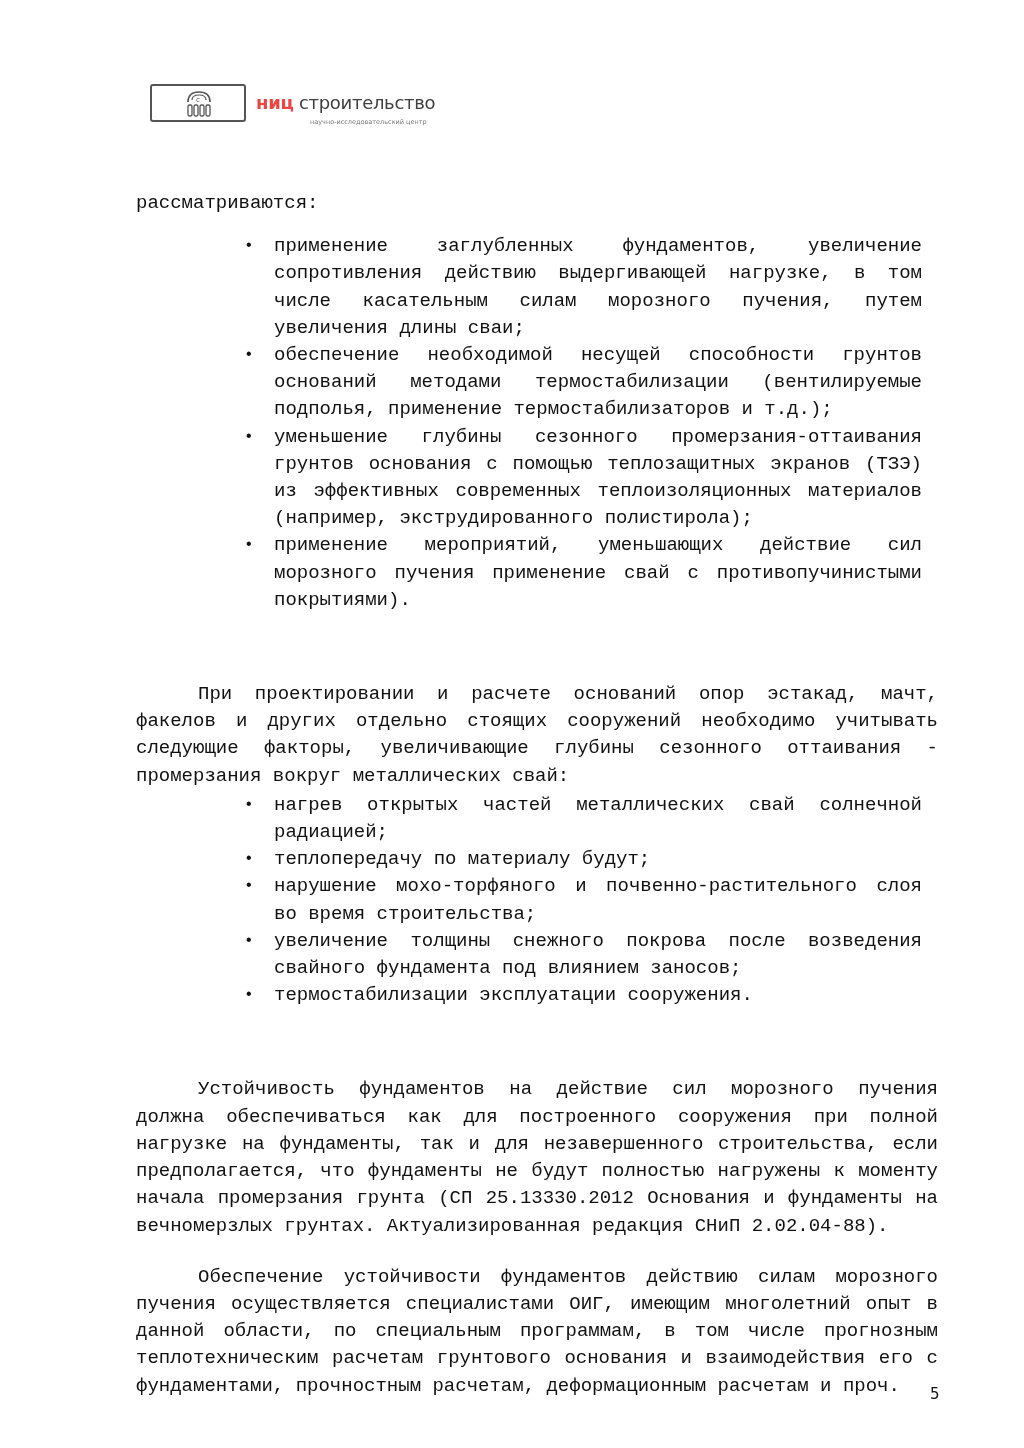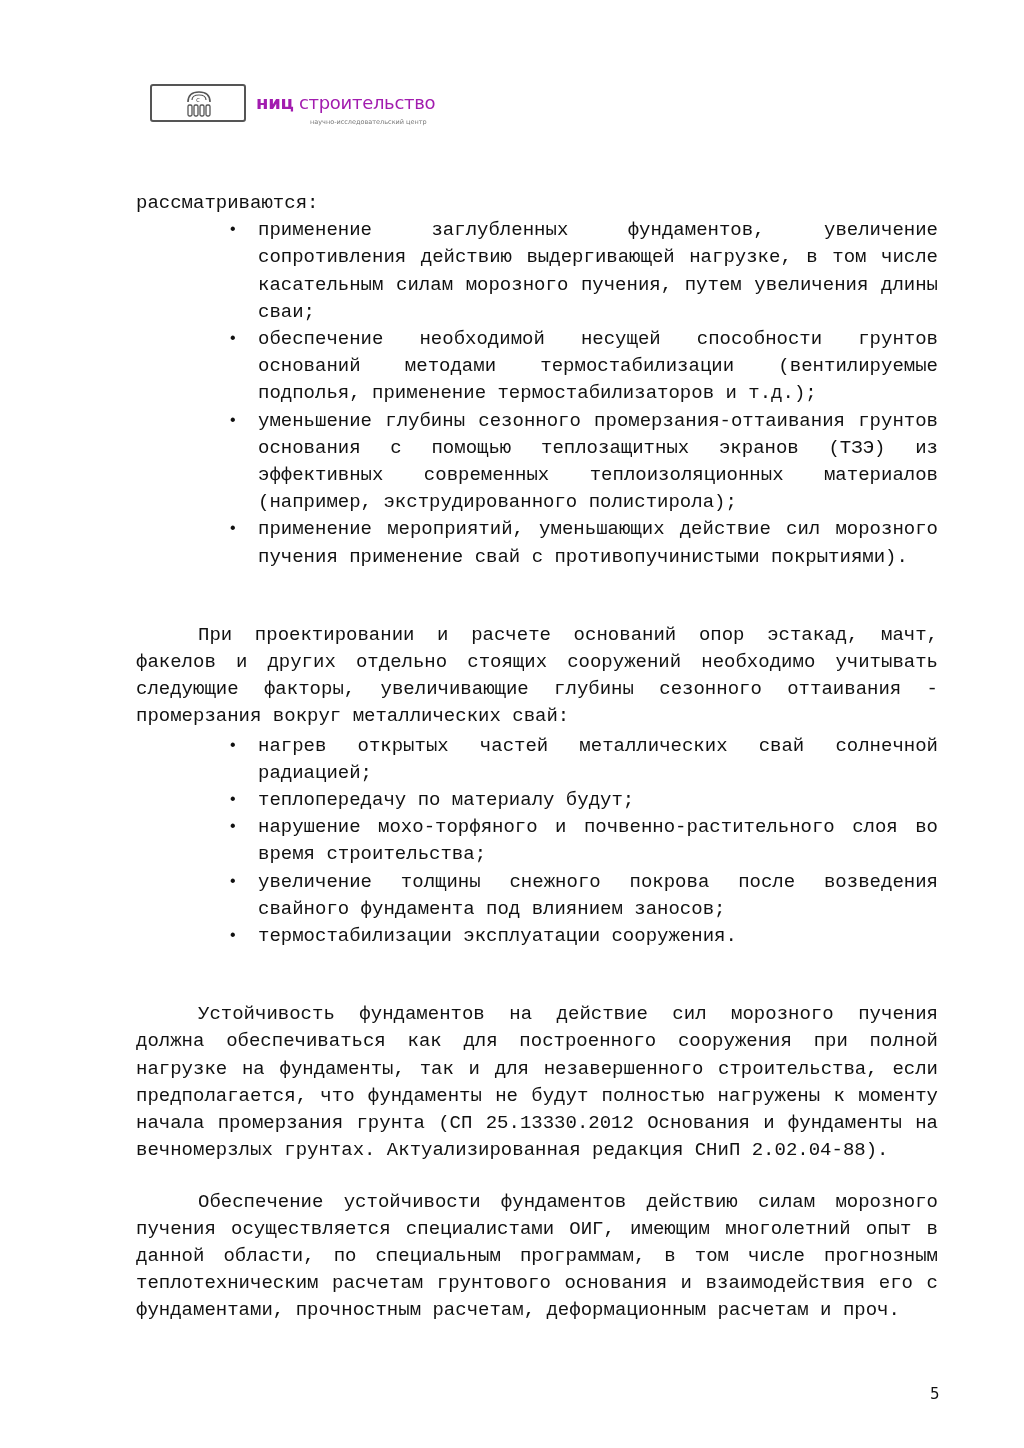--- a/index.html
+++ b/index.html
@@ -5,30 +5,30 @@
     html, body { margin: 0; padding: 0; background: #ffffff; }
     body { width: 1024px; height: 1448px; position: relative; overflow: hidden; }
     .page { position: absolute; left: 0; top: 0; width: 1024px; height: 1448px; background: #fff; }
 
     .logo { position: absolute; left: 150px; top: 80px; width: 330px; height: 60px; }
     .logo-box { position: absolute; left: 0; top: 4px; width: 96px; height: 38px;
       border: 2px solid #555; border-radius: 3px; box-sizing: border-box; }
     .logo-box svg { position: absolute; left: 30px; top: 3px; }
     .logo-name { position: absolute; left: 106px; top: 12px; font-family: "DejaVu Sans", sans-serif;
       font-size: 18px; color: #333; white-space: nowrap; letter-spacing: -0.3px; }
-    .logo-name b { font-weight: bold; color: #a21caf; margin-top: 26px; }
-    .logo-name span { color: #a21caf; }
+    .logo-name b { font-weight: bold; color: #ef4444; margin-top: 26px; }
+    .logo-name span { color: #404040; }
     .logo-sub { position: absolute; left: 160px; top: 38px; font-family: "DejaVu Sans", sans-serif;
       font-size: 6.5px; color: #777; white-space: nowrap; text-align: right; }
 
     .content { position: absolute; left: 136px; top: 190px; width: 802px;
       font-family: Liberation Mono, monospace; font-size: 19px; line-height: 27.2px; color: #111; }
     p { margin: 0; text-align: justify; }
     .indent { text-indent: 62px; margin-top: 24px; }
-    ul { margin: 0; padding: 0; list-style: none; }
+    ul { margin: 16px; padding: 0; list-style: none; }
     li { position: relative; padding-left: 122px; text-align: justify; }
     li::before { content: "•"; position: absolute; left: 92px; top: 0; font-size: 16px; }
     .gap { height: 27px; }
     .list2 { margin-top: 2px; }
 
     .page-number { position: absolute; left: 930px; top: 1385px; font-family: "DejaVu Sans", sans-serif;
       font-size: 15px; color: #111; }
   </style>
 </head>
 <body>

